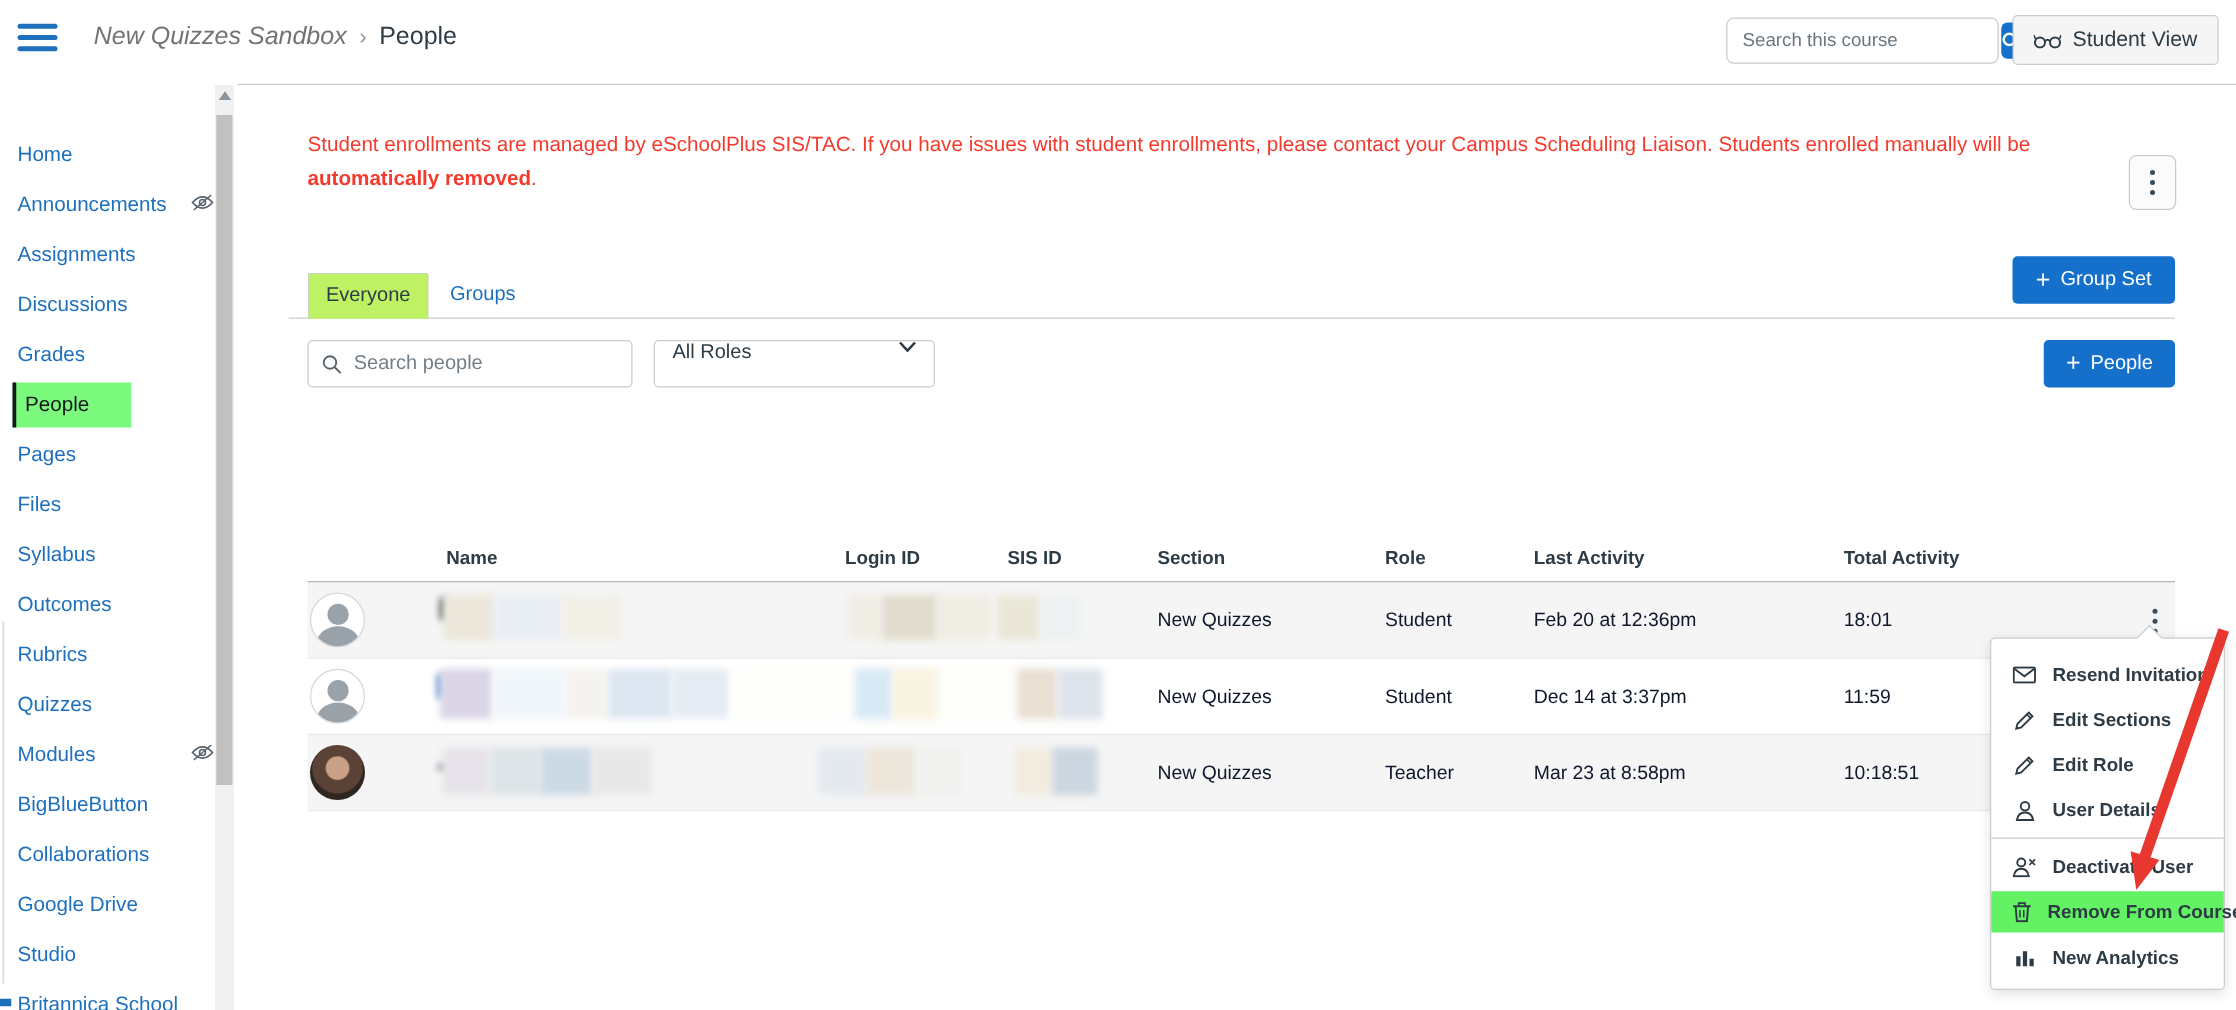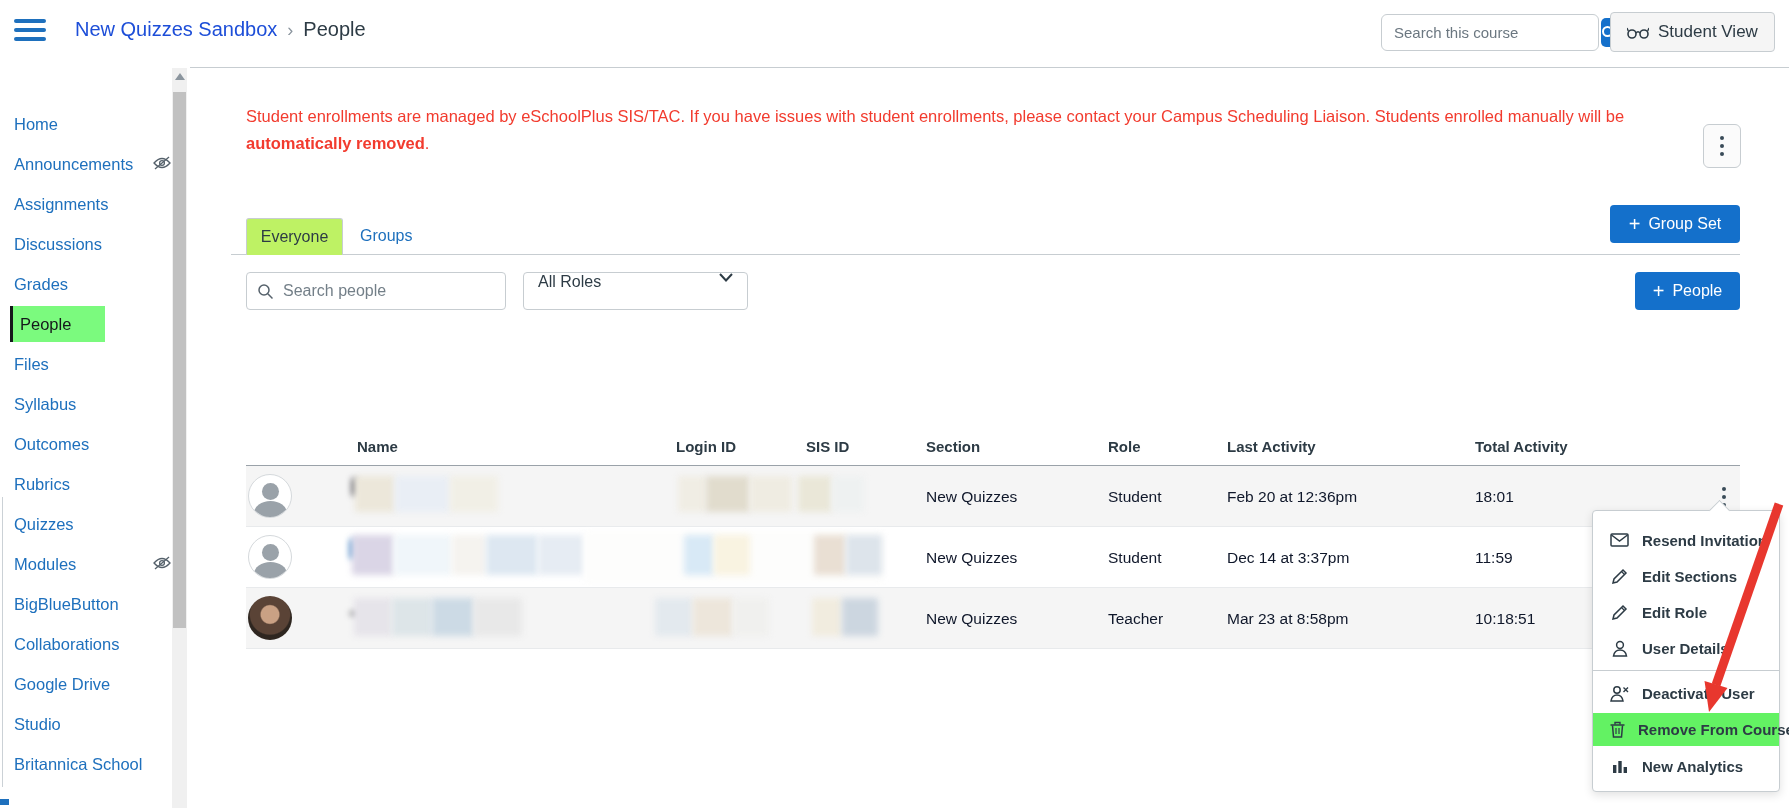--- a/index.html
+++ b/index.html
@@ -7,21 +7,21 @@
   .canvas {
     position:relative; width:1789px; height:808px; overflow:hidden;
     background:#fff; font-family:"Liberation Sans", sans-serif; color:#2d3b45;
   }
   .abs { position:absolute; }
 
   
   .hamburger { left:14px; top:19px; width:32px; height:27px; cursor:pointer; }
   .hamburger span { display:block; height:4px; border-radius:2px; background:#1e70bd; margin-bottom:5px; }
   .breadcrumb { left:75px; top:18px; font-size:20px; white-space:nowrap; }
-  .crumb-link { color:#1d4ed8; text-decoration:none; cursor:pointer; }
+  .crumb-link { color:#737373; text-decoration:none; cursor:pointer;font-style:italic; }
   .crumb-sep { color:#8b959e; margin:0 10px; font-size:18px; }
   .crumb-current { color:#2d3b45; }
   .course-search { left:1381px; top:14px; width:218px; height:37px; border:1px solid #c7cdd1;
     border-radius:6px; background:#fff; display:flex; align-items:center; }
   .course-search input { border:none; outline:none; flex:1; padding:0 8px 0 12px; font-size:15px;
     font-family:"Liberation Sans",sans-serif; color:#2d3b45; background:transparent; }
   .course-search input::placeholder { color:#6b7780; }
   .search-btn { width:29px; height:29px; margin-right:3px; border:none; border-radius:5px;
     background:#1470cb; display:flex; align-items:center; justify-content:center; cursor:pointer; }
   .student-view { left:1610px; top:12px; height:40px; padding:0 16px; background:#f5f5f5;
@@ -160,20 +160,23 @@
         <span class="lbl">Discussions</span>
       </div>
     <div class="nav-item">
         <span class="lbl">Grades</span>
       </div>
     <div class="nav-item active">
       <span class="nav-active-box"></span>
       <span class="lbl">People</span>
     </div>
     <div class="nav-item">
+        <span class="lbl">Pages</span>
+      </div>
+    <div class="nav-item">
         <span class="lbl">Files</span>
       </div>
     <div class="nav-item">
         <span class="lbl">Syllabus</span>
       </div>
     <div class="nav-item">
         <span class="lbl">Outcomes</span>
       </div>
     <div class="nav-item">
         <span class="lbl">Rubrics</span>

